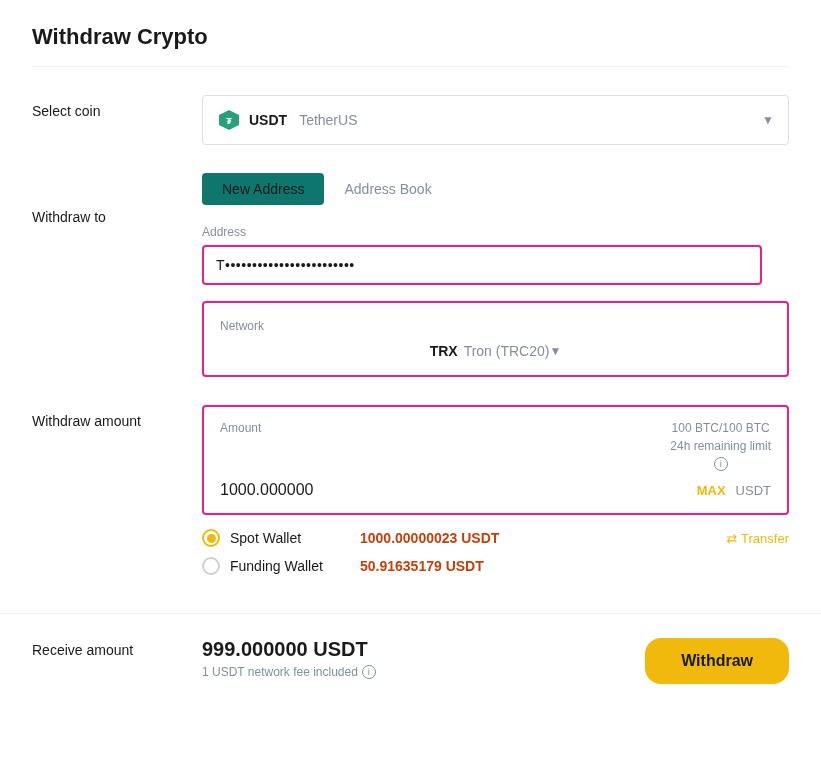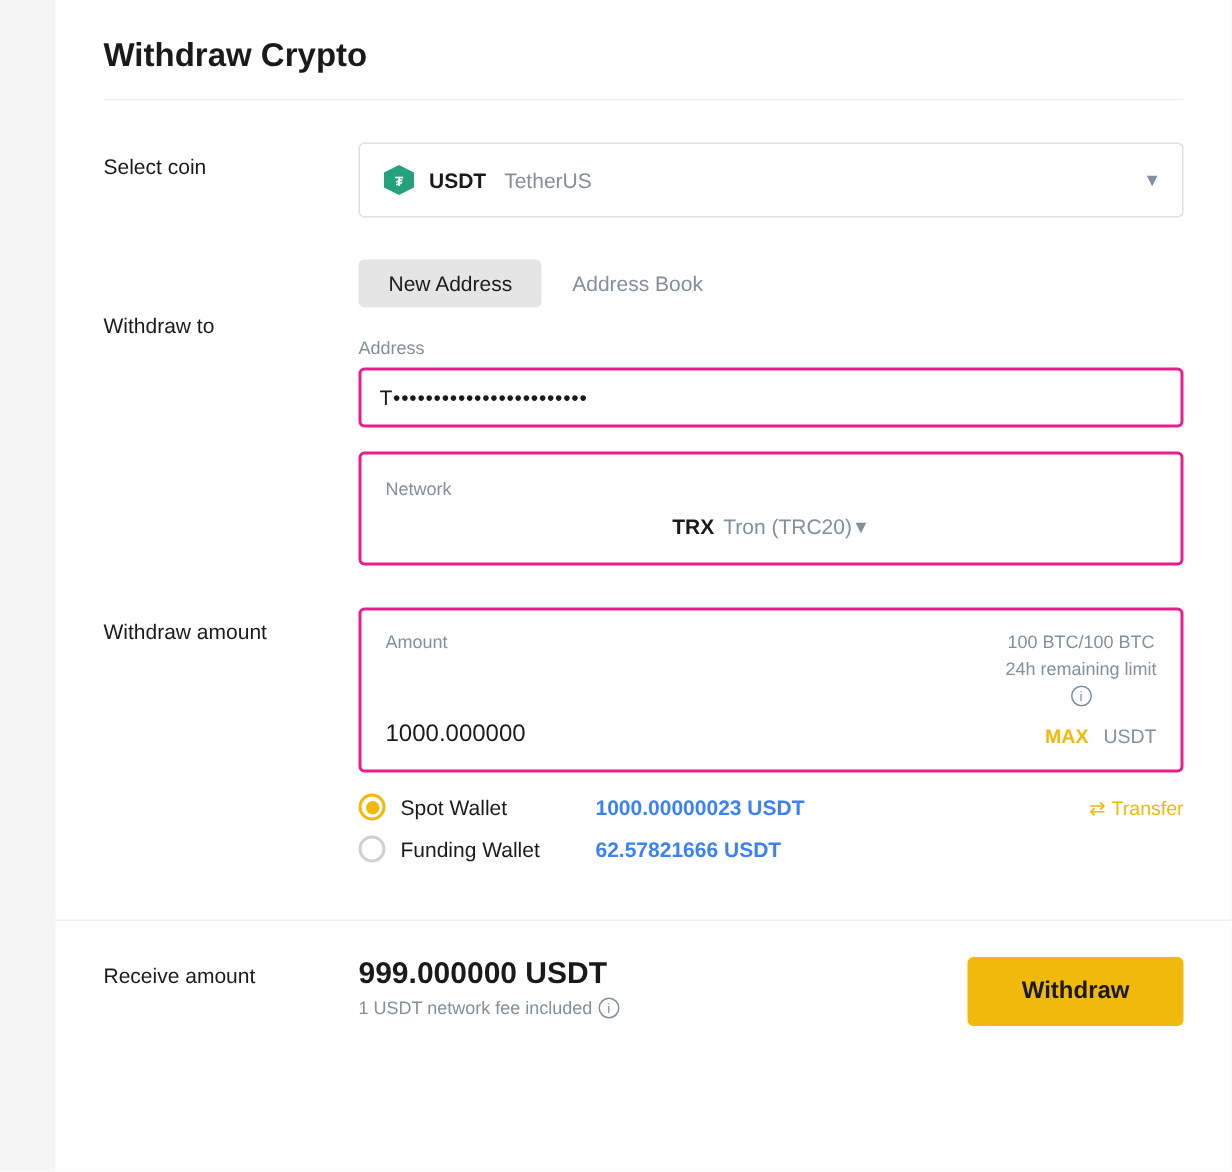--- a/index.html
+++ b/index.html
@@ -10,21 +10,20 @@
       justify-content: center;
       align-items: flex-start;
       min-height: 781px;
       padding: 0;
     }
     .page-container {
       width: 821px;
       min-height: 781px;
       background: #ffffff;
       padding: 24px 32px 60px 32px;
-      margin-left: 37px;
     }
     .page-title {
       font-size: 22px;
       font-weight: 700;
       color: #1a1a1a;
       margin-bottom: 28px;
       padding-bottom: 16px;
       border-bottom: 1px solid #f0f0f0;
     }
     .form-row {
@@ -100,21 +99,21 @@
     .tab-btn {
       padding: 8px 20px;
       font-size: 14px;
       cursor: pointer;
       border: none;
       background: transparent;
       color: #848e9c;
       border-radius: 4px;
     }
     .tab-btn.active {
-      background: #e5e5e5;
+      background: #0f766e;
       color: #1a1a1a;
       font-weight: 500;
     }
     .address-section {
       margin-bottom: 16px;
     }
     .address-input-wrapper {
       border: 2px solid #e91e8c;
       border-radius: 4px;
       padding: 10px 12px;
@@ -256,21 +255,21 @@
       background: #f0b90b;
     }
     .wallet-name {
       font-size: 14px;
       color: #1a1a1a;
       width: 120px;
     }
     .wallet-balance {
       font-size: 14px;
       font-weight: 600;
-      color: #3b82f6;
+      color: #c2410c;
       flex: 1;
     }
     .transfer-btn {
       font-size: 13px;
       color: #f0b90b;
       cursor: pointer;
       display: flex;
       align-items: center;
       gap: 4px;
       background: none;
@@ -287,21 +286,21 @@
       font-size: 12px;
       color: #848e9c;
       display: flex;
       align-items: center;
       gap: 4px;
     }
     .withdraw-btn {
       background: #f0b90b;
       color: #1a1a1a;
       border: none;
-      border-radius: 4px;
+      border-radius: 16px;
       padding: 14px 36px;
       font-size: 16px;
       font-weight: 700;
       cursor: pointer;
       white-space: nowrap;
     }
     .divider {
       height: 1px;
       background: #f0f0f0;
       margin: 0 -32px;
@@ -408,21 +407,21 @@
           <span class="wallet-balance">1000.00000023 USDT</span>
           <button class="transfer-btn">
             <span>⇄</span>
             <span>Transfer</span>
           </button>
         </div>
 
         <div class="wallet-option">
           <div class="radio-btn"></div>
           <span class="wallet-name">Funding Wallet</span>
-          <span class="wallet-balance">62.57821666 USDT</span>
+          <span class="wallet-balance">50.91635179 USDT</span>
         </div>
       </div>
     </div>
   </div>
 
   <div class="divider"></div>
   <div class="bottom-section">
     <div class="bottom-label" style="padding-top:12px;">Receive amount</div>
     <div style="flex:1; padding-top:8px;">
       <div class="receive-amount">999.000000 USDT</div>

